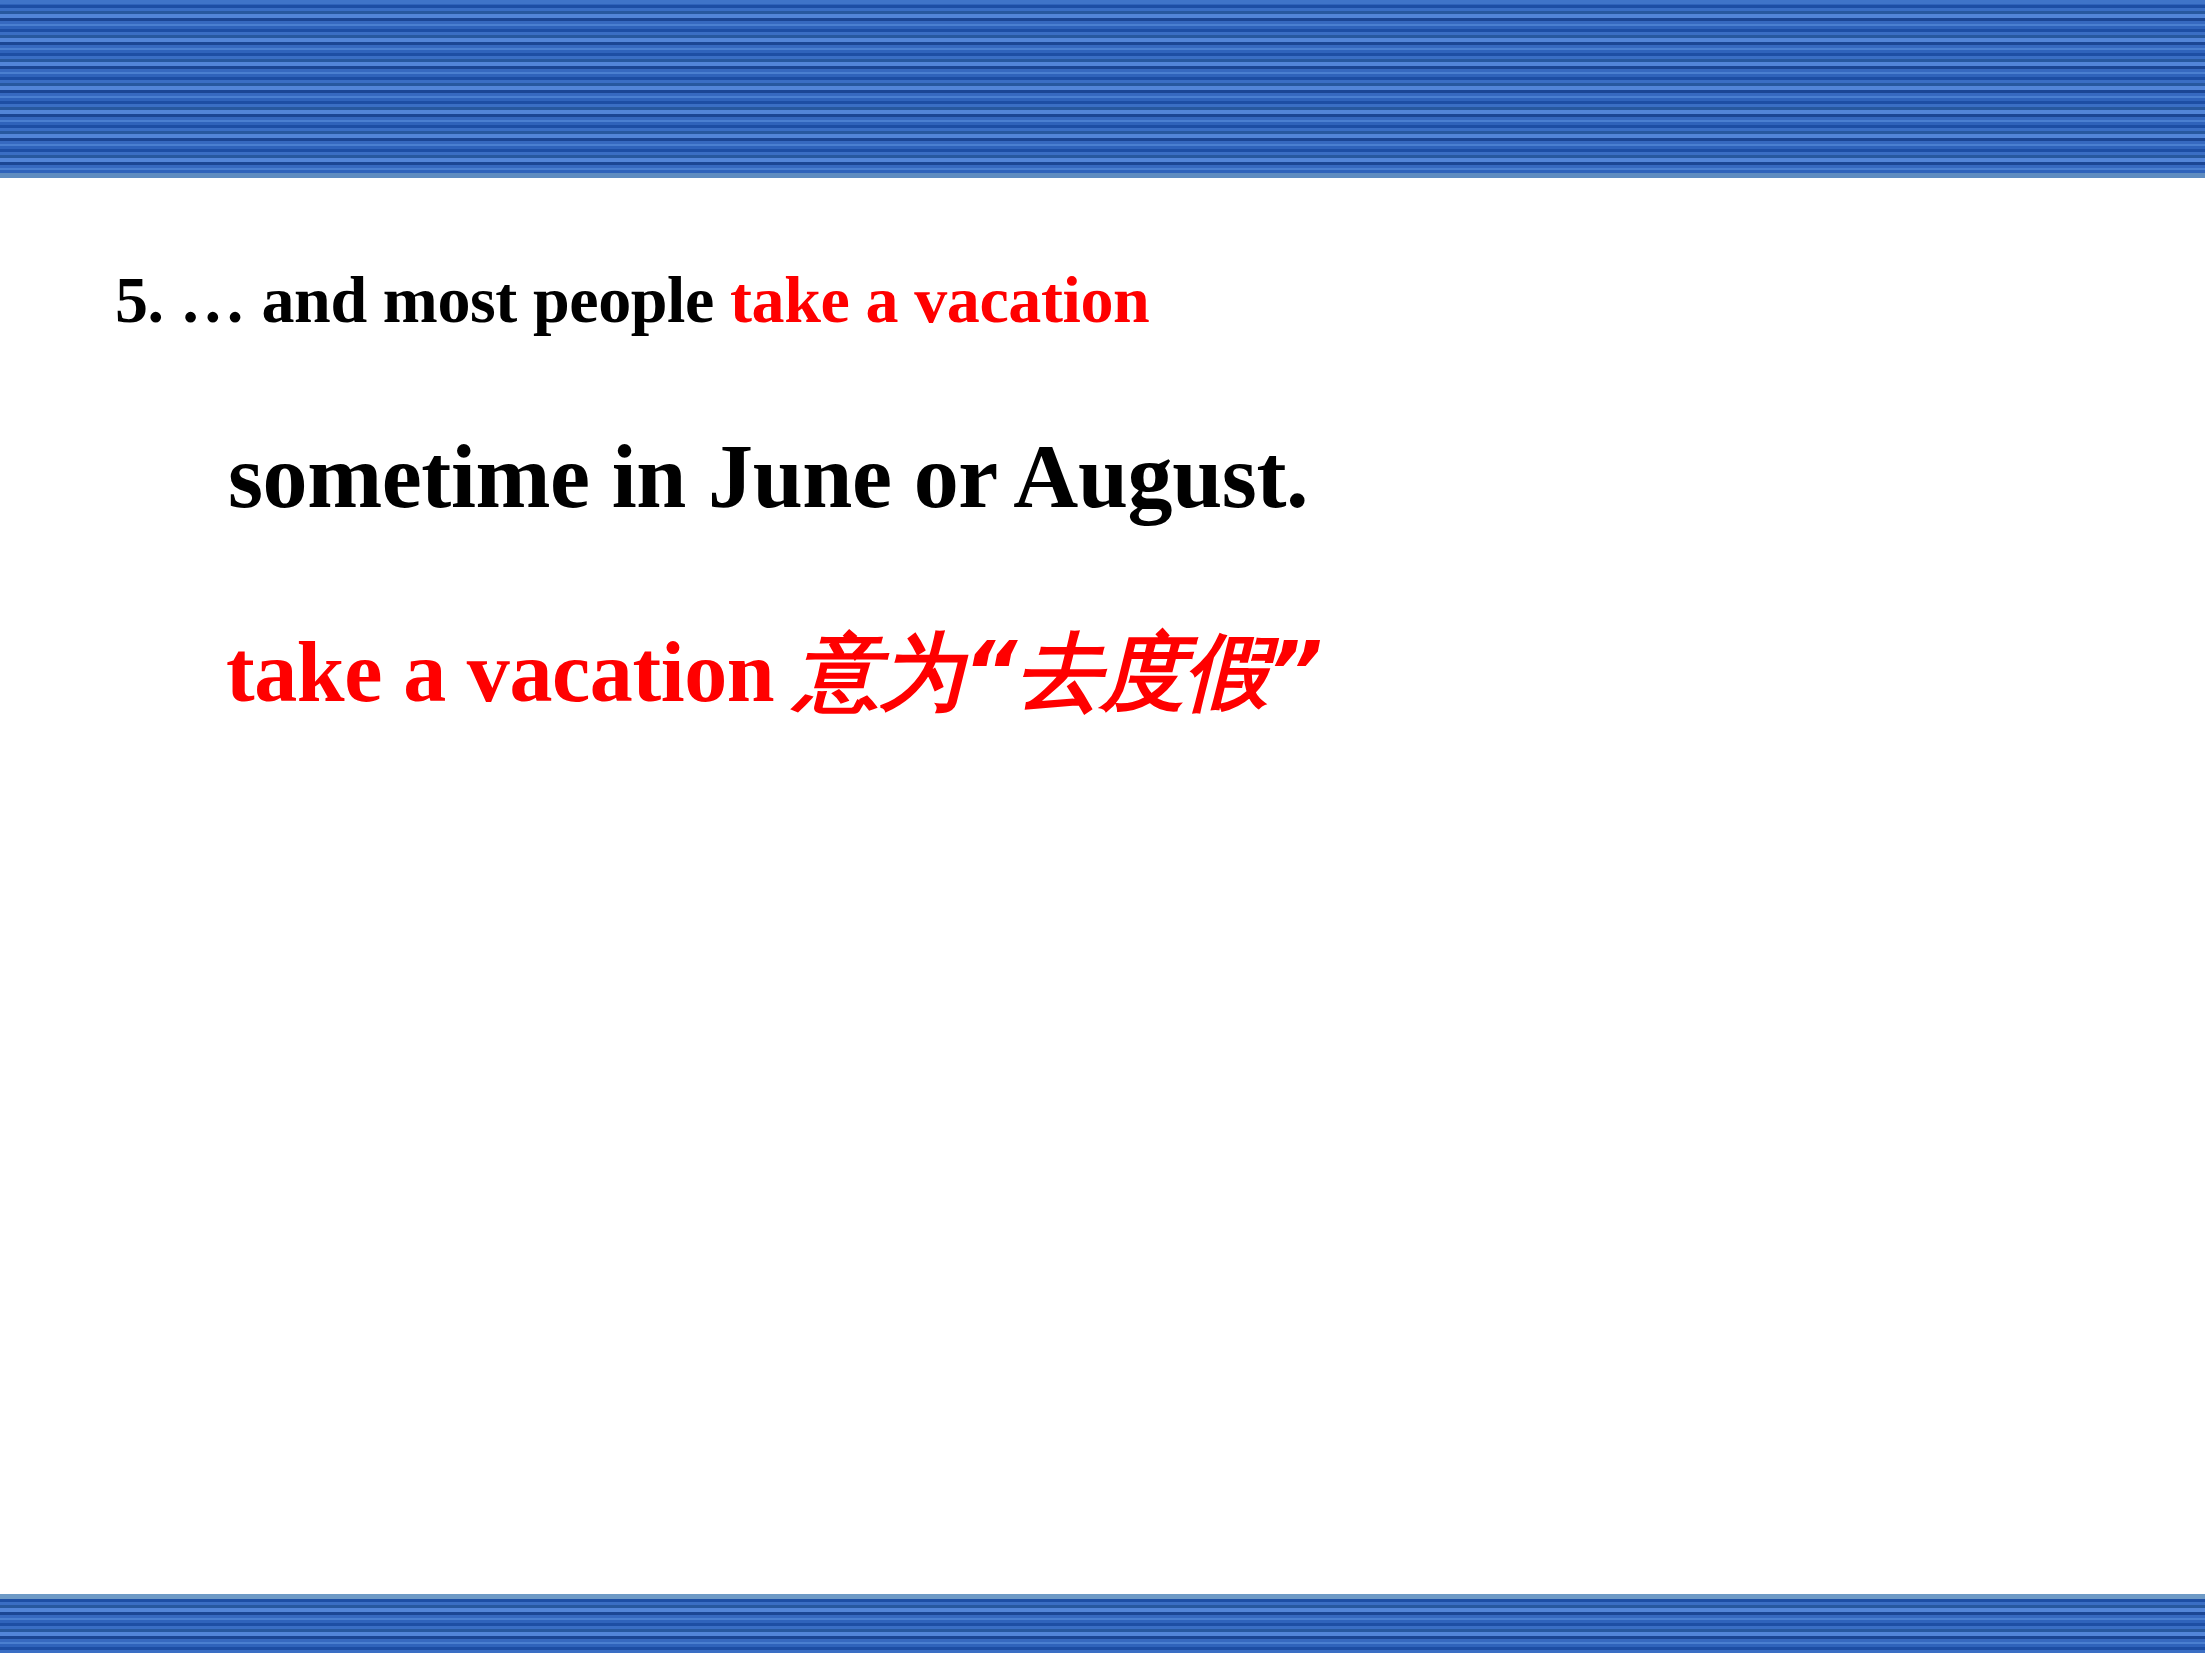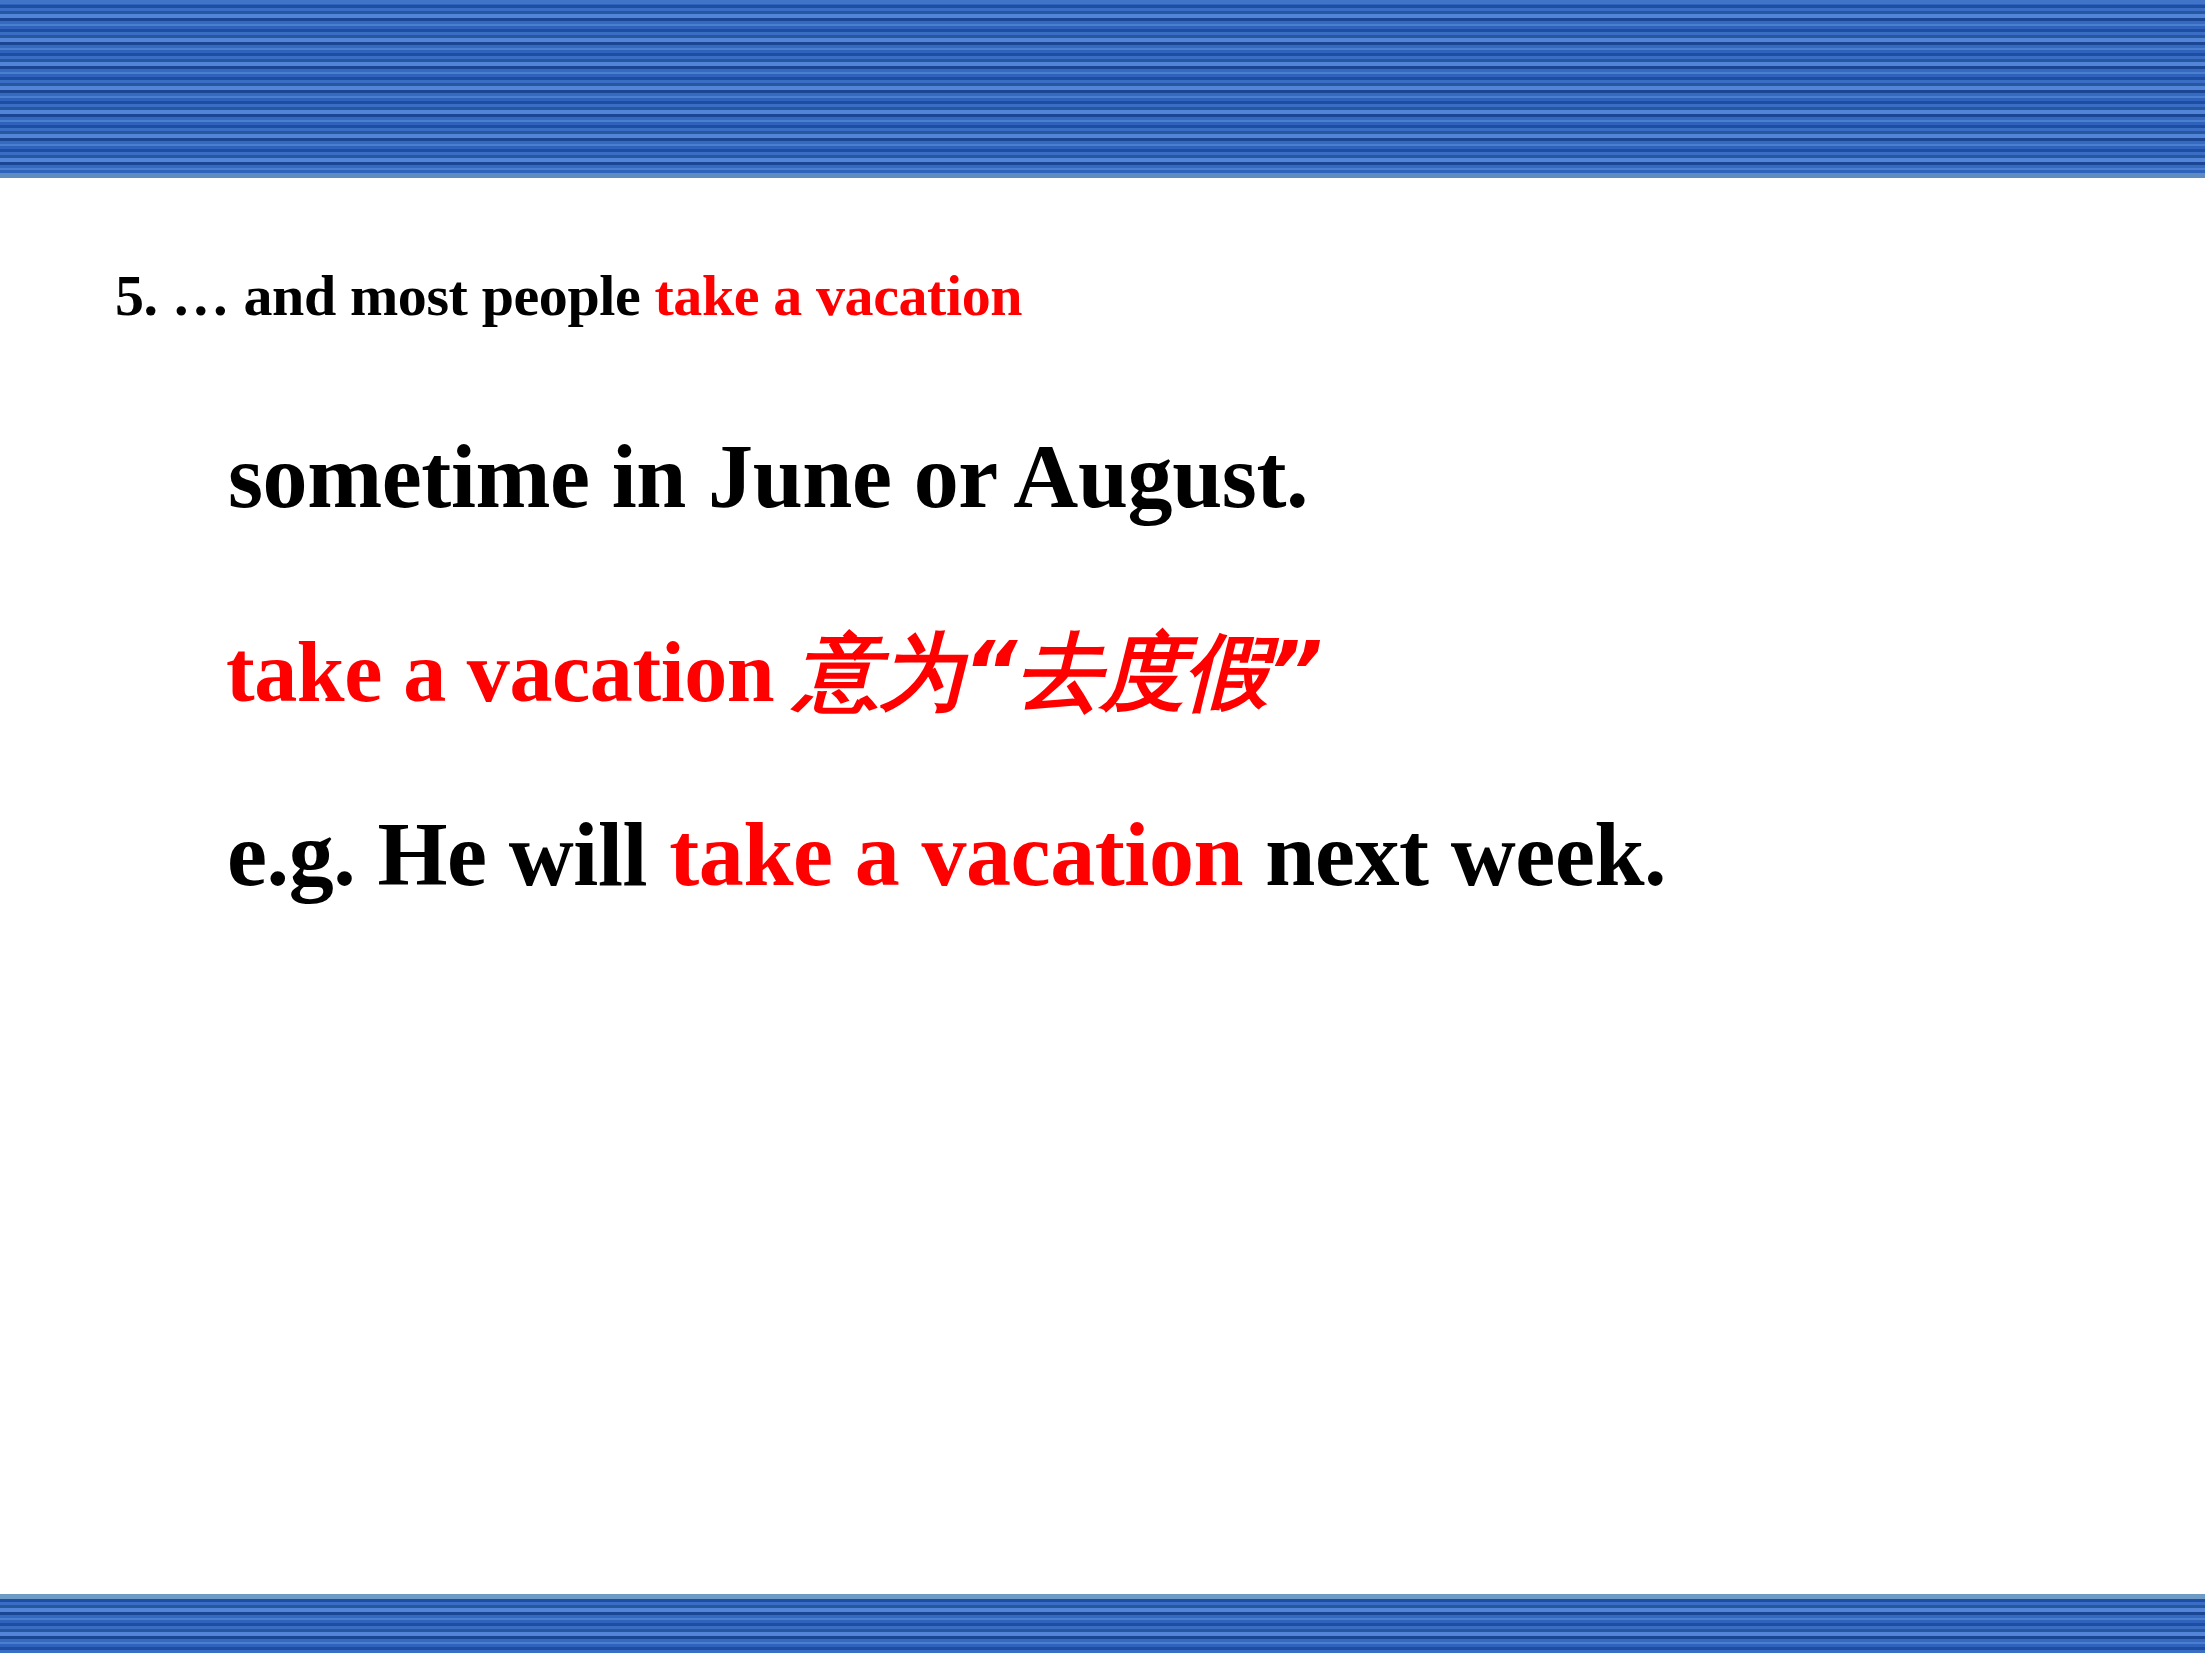--- a/index.html
+++ b/index.html
@@ -101,21 +101,21 @@
   }
 
   .cjk {
     font-family: "DejaVu Sans", "Liberation Sans", sans-serif;
     font-weight: bold;
   }
 
   .red { color: #FF0000; }
   .black { color: #000000; }
 
-  .line-1 { left: 115px; top: 84px;  font-size: 58px; }
+  .line-1 { left: 115px; top: 84px;  font-size: 66px; }
   .line-2 { left: 228px; top: 247px;  font-size: 90px; }
   .line-3 { left: 226px; top: 438px;  font-size: 86px; }
   .line-4 { left: 227px; top: 625px;  font-size: 90px; }
   .line-5 { left: 417px; top: 766px; font-size: 86px; }
 
   .line-3 .cjk, .line-5 .cjk { font-size: 0.98em; font-style: italic; }
 </style>
 </head>
 <body>
 
@@ -133,25 +133,20 @@
 
     <div class="line line-2">
       <span class="en black">sometime in June or August.</span>
     </div>
 
     <div class="line line-3">
       <span class="en red">take a vacation</span>
       <span class="cjk red">意为“去度假”</span>
     </div>
 
-    <div class="line line-4">
-      <span class="en black">e.g. He will</span>
-      <span class="en red">take a vacation</span>
-      <span class="en black">next week.</span>
-    </div>
 
 
   </div>
 
   <div class="banner banner-bottom"></div>
 
 </div>
 
 
 </body></html>

